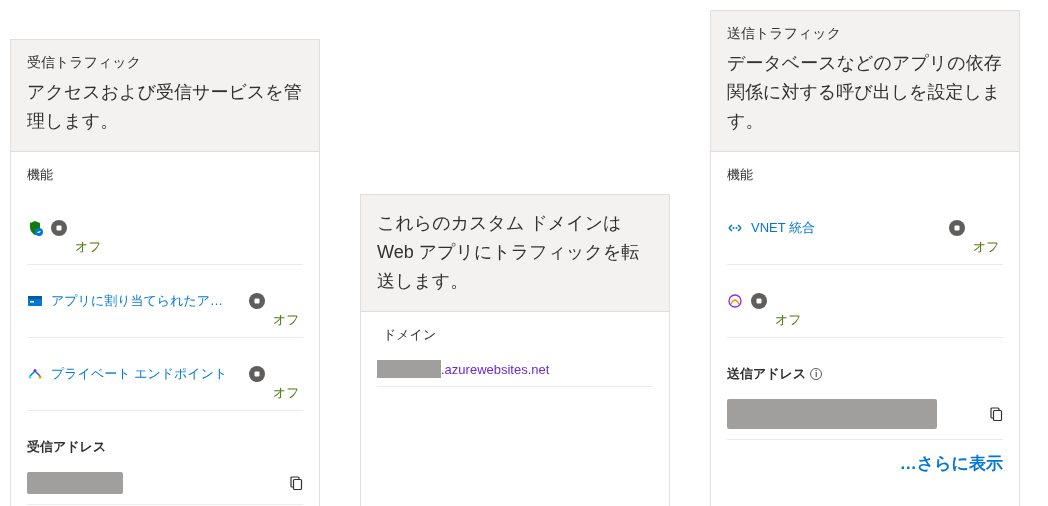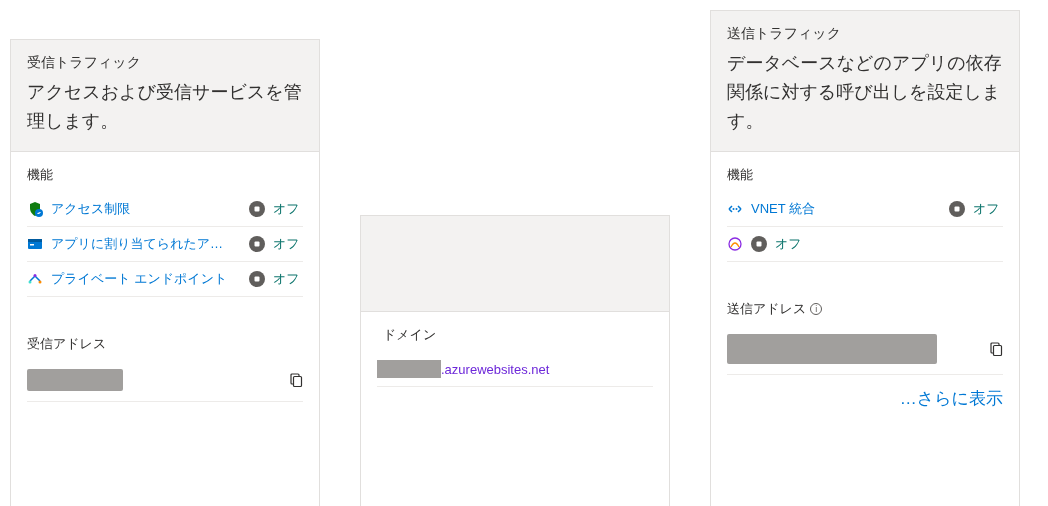--- a/index.html
+++ b/index.html
@@ -70,32 +70,33 @@
     justify-content: center;
     width: 16px;
     height: 16px;
     border-radius: 50%;
     background: #605e5c;
     flex-shrink: 0;
   }
   .status-pill svg { display:block; }
   .status-text {
     font-size: 13px;
-    color: #0f766e;
+    color: #4d7c0f;
     width: 30px;
+    margin-top: 38px;
   }
   .icon {
     width: 16px;
     height: 16px;
     flex-shrink: 0;
     display: inline-flex;
     align-items: center;
     justify-content: center;
   }
-  .addr-block { margin-top: 38px; }
+  .addr-block { margin-top: 27px; font-weight: bold; }
   .addr-label {
     font-size: 13px;
     color: #323130;
     display: flex;
     align-items: center;
     gap: 4px;
   }
   .info-circle {
     width: 12px; height: 12px; border:1px solid #605e5c; border-radius:50%;
     display:inline-flex;align-items:center;justify-content:center;
@@ -153,21 +154,20 @@
       <div class="section-label">機能</div>
 
       <div class="feature-row">
         <span class="icon">
           <svg viewBox="0 0 16 16" width="16" height="16">
               <path fill="#107c10" d="M8 1l5 2v4c0 4-2.5 6.5-5 8-2.5-1.5-5-4-5-8V3l5-2z"></path>
               <circle cx="12" cy="12" r="4" fill="#0078d4"></circle>
               <path fill="#fff" d="M10.5 12l1 1 2-2" stroke="#fff" stroke-width="1"></path>
             </svg>
         </span>
-        <span class="feature-link">アクセス制限</span>
         <span class="status-pill">
           <svg width="8" height="8" viewBox="0 0 8 8">
               <rect x="1.5" y="1.5" width="5" height="5" rx="1" fill="#fff"></rect>
             </svg>
         </span>
         <span class="status-text">オフ</span>
       </div>
 
       <div class="feature-row">
         <span class="icon">
@@ -215,20 +215,21 @@
                 <rect x="6.5" y="4.5" width="8" height="10" rx="1" fill="#fff" stroke="#323130" stroke-width="1.2"></rect>
               </svg>
           </span>
         </div>
       </div>
     </div>
   </div>
 
   <div class="card">
     <div class="card-head">
+      <div class="card-desc">これらのカスタム ドメインは Web アプリにトラフィックを転送します。</div>
     </div>
     <div class="card-body webapp">
       <div class="section-label" style="padding-left:6px">ドメイン</div>
       <div class="domain-row">
         <span class="domain-redacted"></span>
           <span>.azurewebsites.net</span>
       </div>
     </div>
   </div>
 

